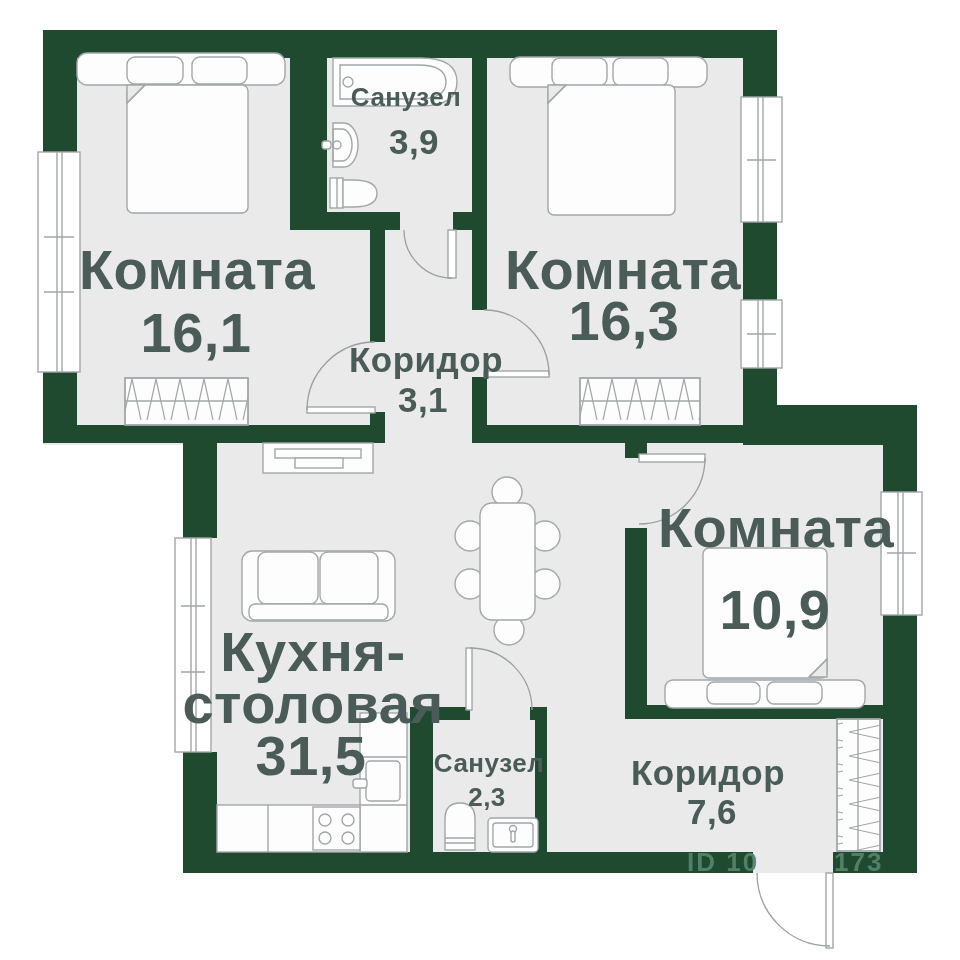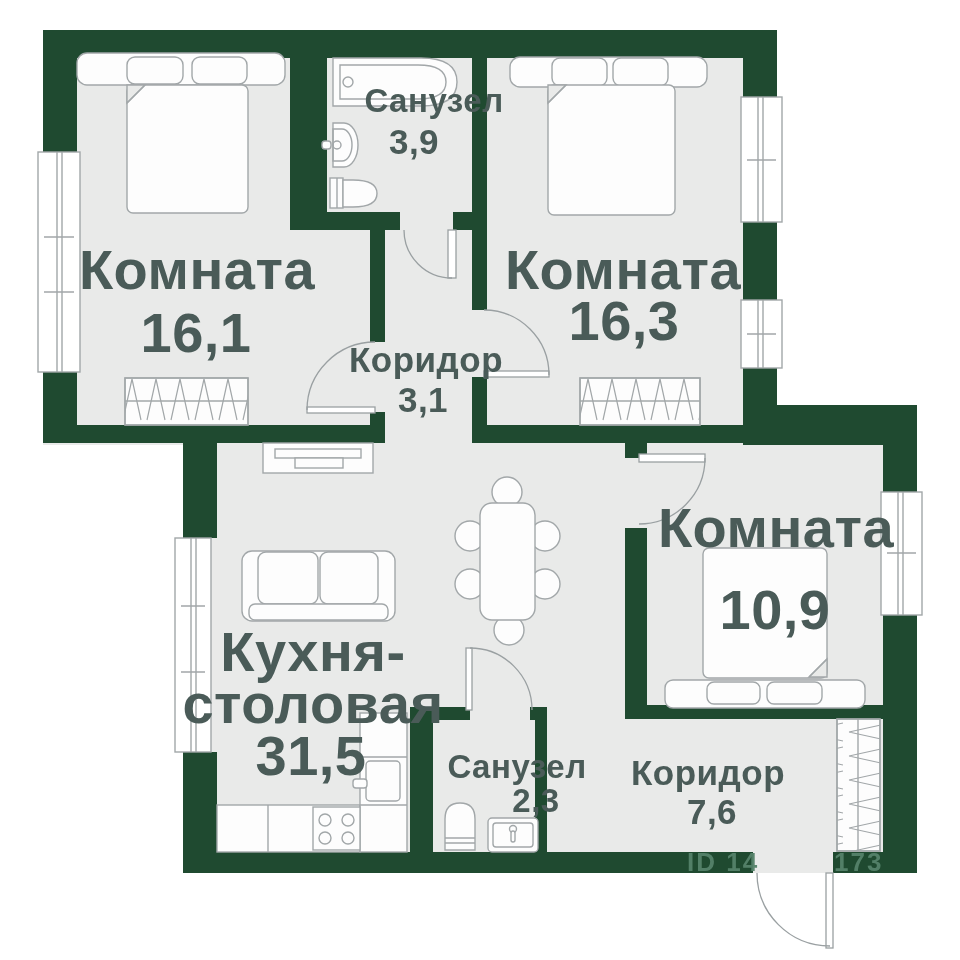--- a/index.html
+++ b/index.html
@@ -7,21 +7,21 @@
     position:relative;width:960px;height:960px;background:#ffffff;overflow:hidden;
     font-family:"Liberation Sans",sans-serif;
   }
   .plan svg{position:absolute;left:0;top:0;}
   .lbl{
     position:absolute;transform:translateX(-50%);
     color:#4a5b58;font-weight:700;line-height:1;white-space:nowrap;letter-spacing:0.5px;
   }
   .big{font-size:56px;}
   .mid{font-size:35px;}
-  .small{font-size:33px;margin-left:28px;}
+  .small{font-size:26px;}
   .wm{
     position:absolute;color:#55826a;font-weight:700;font-size:26px;
     letter-spacing:2px;line-height:1;opacity:0.95;
   }
 </style>
 </head>
 <body>
 
 <div class="plan">
 
@@ -250,27 +250,27 @@
     <div class="lbl big" style="left:624px;top:293px">16,3</div>
 
     <div class="lbl mid" style="left:426px;top:342px">Коридор</div>
     <div class="lbl mid" style="left:423px;top:382px">3,1</div>
 
     <div class="lbl big" style="left:313px;top:624px">Кухня-</div>
     <div class="lbl big" style="left:313px;top:676px">столовая</div>
     <div class="lbl big" style="left:311px;top:728px">31,5</div>
 
     <div class="lbl small" style="left:489px;top:750px">Санузел</div>
-    <div class="lbl small" style="left:508px;top:784px">2,3</div>
+    <div class="lbl small" style="left:487px;top:784px">2,3</div>
 
     <div class="lbl big" style="left:776px;top:500px">Комната</div>
     <div class="lbl big" style="left:775px;top:582px">10,9</div>
 
     <div class="lbl mid" style="left:708px;top:755px">Коридор</div>
     <div class="lbl mid" style="left:712px;top:794px">7,6</div>
   </div>
 
   <div>
-    <div class="wm" style="left:687px;top:849px">ID 14</div>
+    <div class="wm" style="left:687px;top:849px">ID 10</div>
     <div class="wm" style="left:834px;top:849px">173</div>
   </div>
 
 </div>
 
 </body></html>

